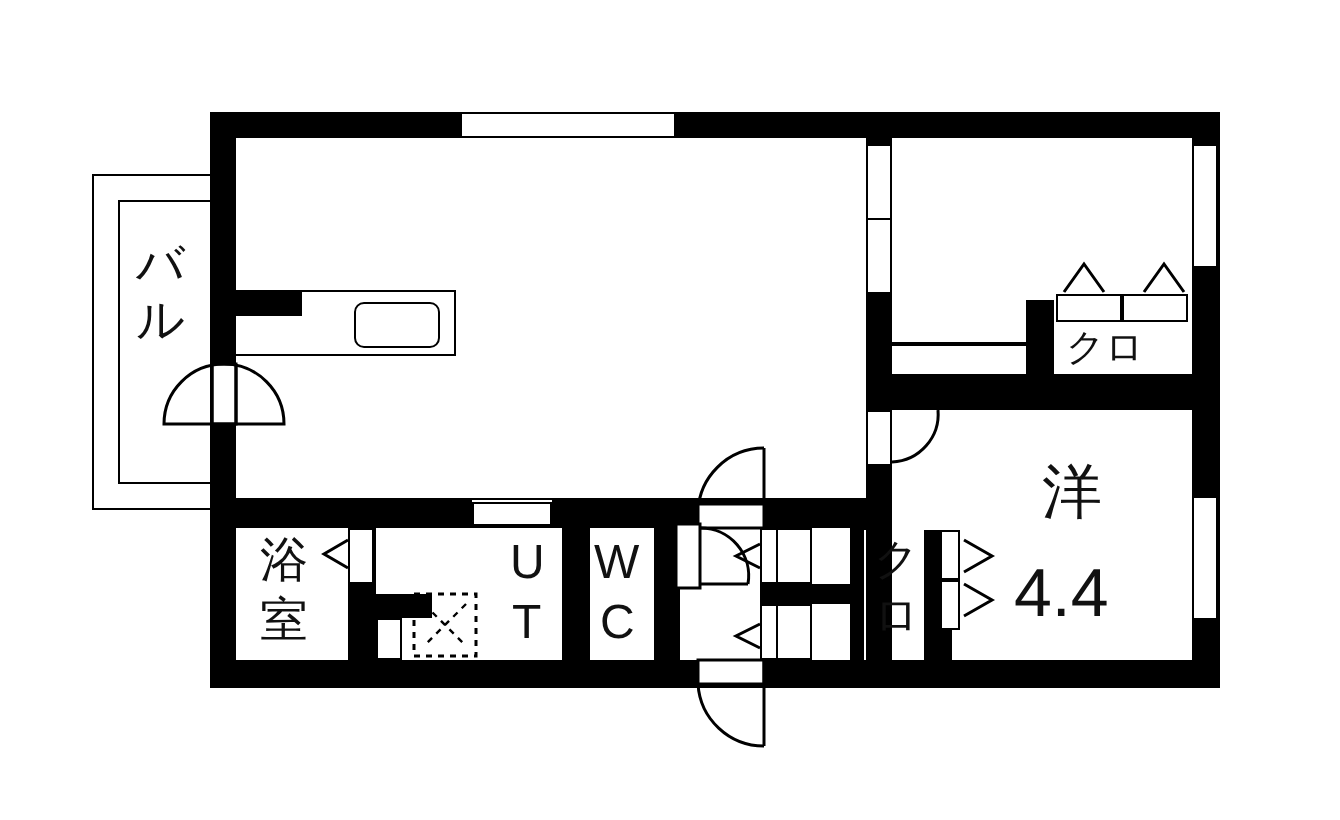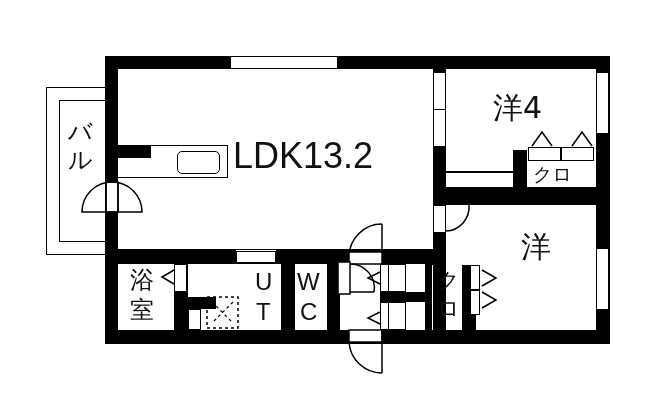--- a/index.html
+++ b/index.html
@@ -130,24 +130,23 @@
   </svg>
 
   <div class="wall" style="left:188px;top:297px;width:28px;height:12px;"></div>
   <div class="win" style="left:188px;top:309px;width:13px;height:21px;"></div>
   <svg style="left:206px;top:296px;" width="34" height="33">
     <rect x="1" y="1" width="31" height="31" fill="none" stroke="#000" stroke-width="1.5" stroke-dasharray="3,3"></rect>
     <line x1="6" y1="6" x2="27" y2="27" stroke="#000" stroke-width="1.2" stroke-dasharray="3,3"></line>
     <line x1="27" y1="6" x2="6" y2="27" stroke="#000" stroke-width="1.2" stroke-dasharray="3,3"></line>
   </svg>
 
-  <div class="lbl" style="left:233px;top:138px;font-size:36px;font-family:'Liberation Sans',sans-serif;">LDK13.2</div>
-  <div class="lbl" style="left:493px;top:93px;font-size:30px;">洋4</div>
   <div class="lbl" style="left:533px;top:165px;font-size:19px;">クロ</div>
   <div class="lbl" style="left:521px;top:232px;font-size:30px;">洋</div>
+  <div class="lbl" style="left:507px;top:280px;font-size:34px;font-family:'Liberation Sans',sans-serif;">4.4</div>
   <div class="lbl" style="left:437px;top:270px;font-size:22px;">ク</div>
   <div class="lbl" style="left:437px;top:298px;font-size:22px;">ロ</div>
   <div class="lbl" style="left:130px;top:268px;font-size:24px;">浴</div>
   <div class="lbl" style="left:130px;top:298px;font-size:24px;">室</div>
   <div class="lbl" style="left:255px;top:270px;font-size:24px;font-family:'Liberation Sans',sans-serif;">U</div>
   <div class="lbl" style="left:256px;top:300px;font-size:24px;font-family:'Liberation Sans',sans-serif;">T</div>
   <div class="lbl" style="left:297px;top:270px;font-size:24px;font-family:'Liberation Sans',sans-serif;">W</div>
   <div class="lbl" style="left:300px;top:300px;font-size:24px;font-family:'Liberation Sans',sans-serif;">C</div>
 </div>
 

